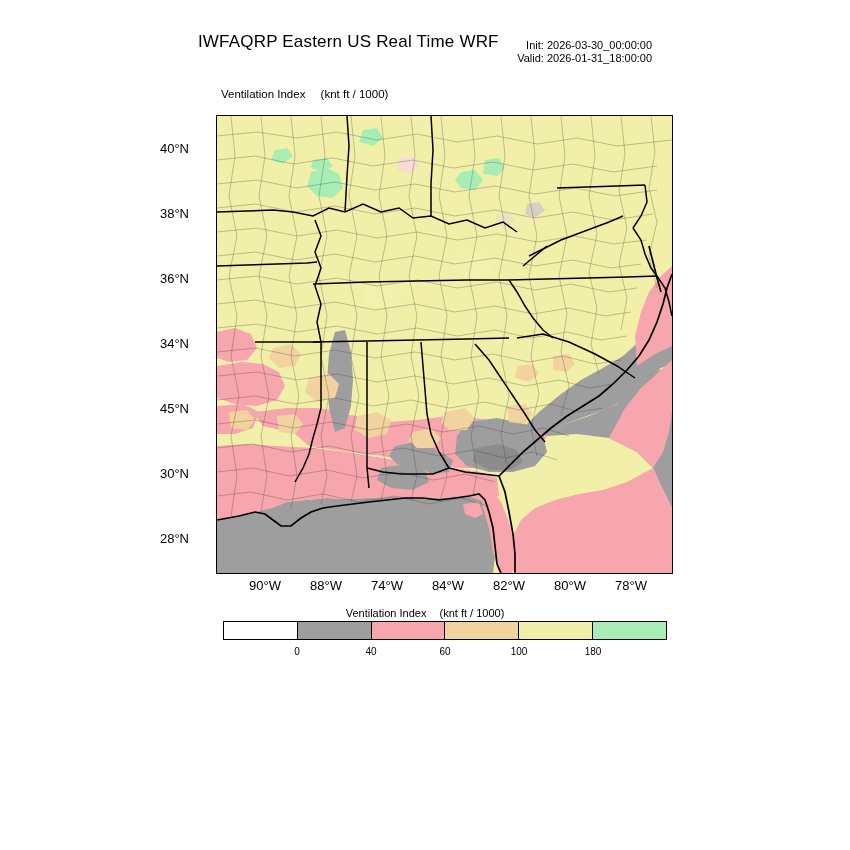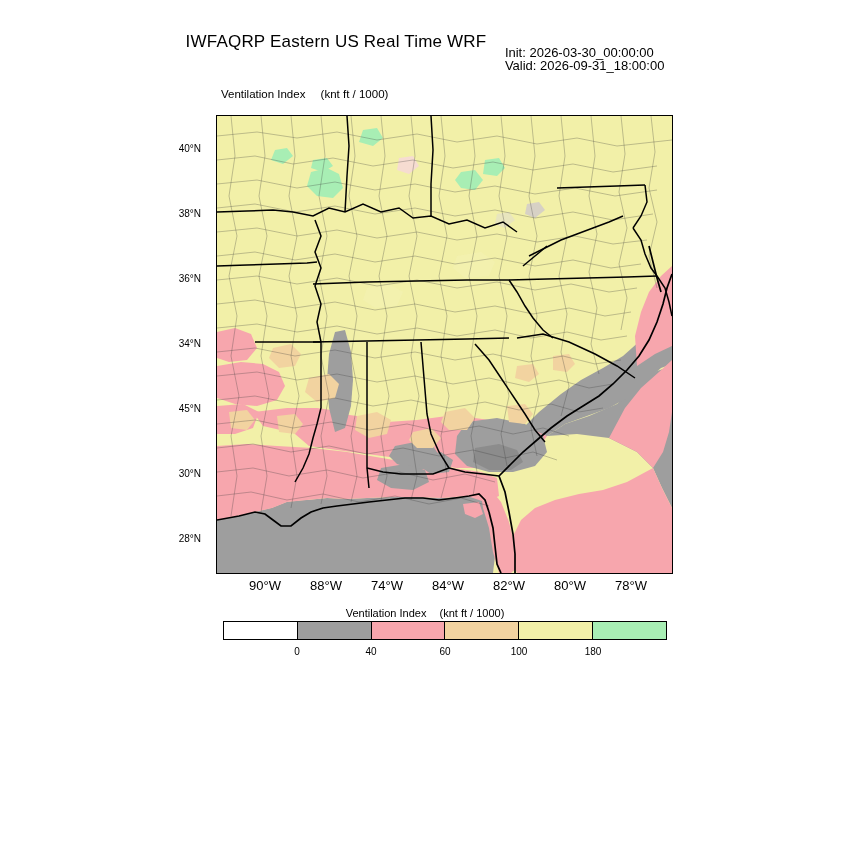--- a/index.html
+++ b/index.html
@@ -36,25 +36,25 @@
   }
   .main-title {
     font-size: 17px;
     letter-spacing: 0.2px;
     vertical-align: middle;
   }
   .title-meta {
     display: inline-block;
     vertical-align: middle;
     margin-left: 14px;
-    text-align: left;
-    font-size: 13px;
+    text-align: right;
+    font-size: 11px;
     line-height: 13px;
     position: relative;
-    top: 17px;
+    top: 10px;
   }
 
   
   .plot-title {
     position: absolute;
     left: 221px;
     top: 88px;
     font-size: 11.5px;
   }
   .plot-title .units {
@@ -84,22 +84,22 @@
   
   .ylabels {
     position: absolute;
     left: 165px;
     top: 115px;
     width: 46px;
     height: 459px;
   }
   .ylabels span {
     position: absolute;
-    right: 10px;
-    font-size: 10px;
+    right: 22px;
+    font-size: 13px;
     transform: translateY(-50%);
     white-space: nowrap;
   }
   .xlabels {
     position: absolute;
     left: 216px;
     top: 578px;
     width: 457px;
     height: 20px;
   }
@@ -180,21 +180,21 @@
 </head>
 <body>
 
 <div class="page">
 
   <div class="header">
     <div class="header-inner">
       <span class="main-title">IWFAQRP Eastern US Real Time WRF</span>
       <span class="title-meta">
         <div>Init: 2026-03-30_00:00:00</div>
-        <div>Valid: 2026-09-31_18:00:00</div>
+        <div>Valid: 2026-01-31_18:00:00</div>
       </span>
     </div>
   </div>
 
   <div class="plot-title">
     <span>Ventilation Index</span>
     <span class="units">(knt ft / 1000)</span>
   </div>
 
   <div class="ylabels">

